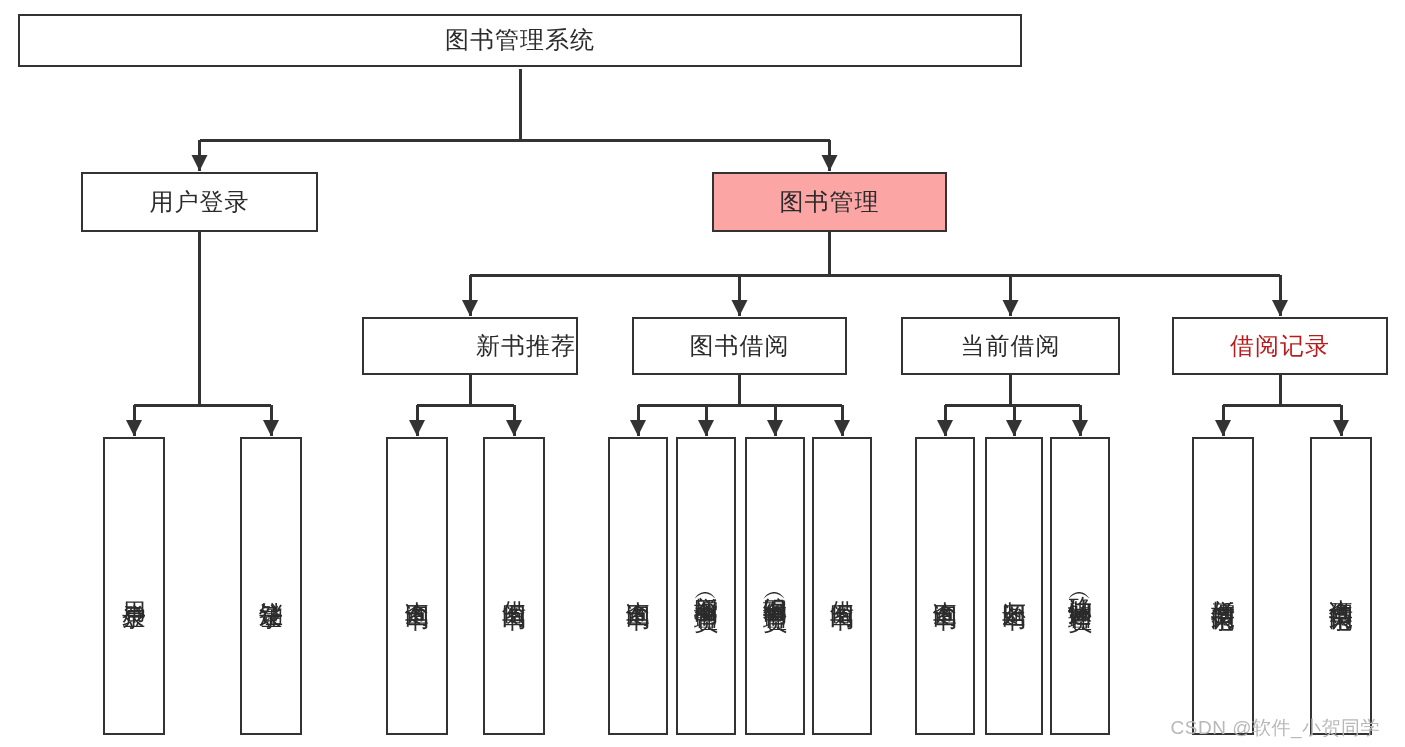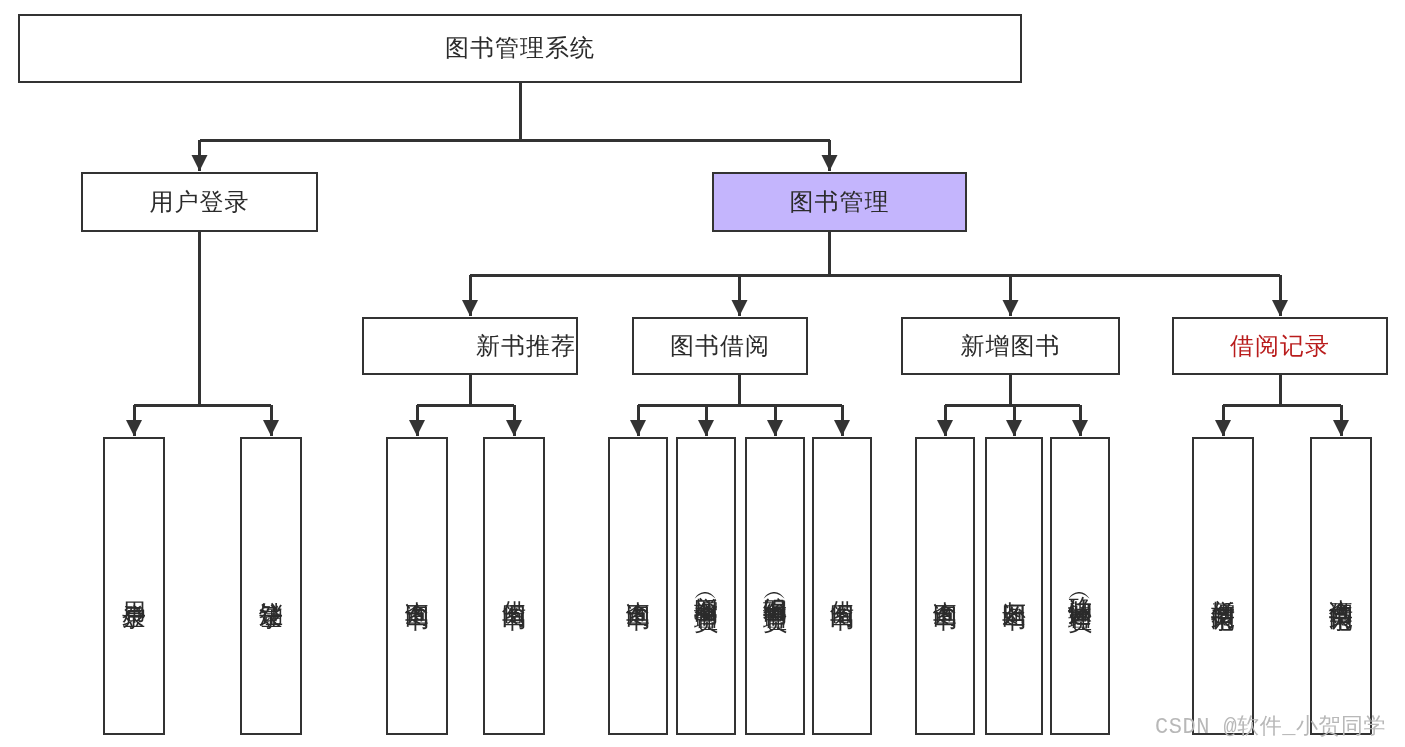--- a/index.html
+++ b/index.html
@@ -55,27 +55,26 @@
     text-orientation: upright;
     white-space: normal;
     text-align: center;
   }
   .nlabel {
     display: block;
     white-space: nowrap;
   }
   #watermark {
     position: absolute;
-    right: 19px;
+    right: 25px;
     bottom: 6px;
-    font-size: 22px;
+    font-size: 19px;
     color: #b8b8b8;
     letter-spacing: 0.5px;
     white-space: nowrap;
-    font-family: Liberation Mono, monospace;
   }
 </style>
 </head>
 <body>
 
 <div id="canvas">
   <svg id="wires" viewBox="0 0 1405 747" width="1405" height="747">
       <line x1="520" y1="69" x2="520" y2="140" stroke="#333333" stroke-width="3" shape-rendering="crispEdges"></line>
       <line x1="199.5" y1="140" x2="829.5" y2="140" stroke="#333333" stroke-width="3" shape-rendering="crispEdges"></line>
       <line x1="199.5" y1="140" x2="199.5" y2="171" stroke="#333333" stroke-width="3" shape-rendering="crispEdges"></line>
@@ -123,37 +122,37 @@
       <line x1="1080" y1="405" x2="1080" y2="436" stroke="#333333" stroke-width="3" shape-rendering="crispEdges"></line>
       <polygon points="1072,420 1088,420 1080,436" fill="#333333"></polygon>
       <line x1="1280" y1="375" x2="1280" y2="405" stroke="#333333" stroke-width="3" shape-rendering="crispEdges"></line>
       <line x1="1223" y1="405" x2="1341" y2="405" stroke="#333333" stroke-width="3" shape-rendering="crispEdges"></line>
       <line x1="1223" y1="405" x2="1223" y2="436" stroke="#333333" stroke-width="3" shape-rendering="crispEdges"></line>
       <polygon points="1215,420 1231,420 1223,436" fill="#333333"></polygon>
       <line x1="1341" y1="405" x2="1341" y2="436" stroke="#333333" stroke-width="3" shape-rendering="crispEdges"></line>
       <polygon points="1333,420 1349,420 1341,436" fill="#333333"></polygon>
     </svg>
   <div id="nodes-layer">
-      <div class="node horizontal" style="left: 18px; top: 14px; width: 1004px; height: 69px; border-color: rgb(51, 51, 51); background: rgb(255, 255, 255); color: rgb(43, 43, 43);">
+      <div class="node horizontal" style="left: 18px; top: 14px; width: 1004px; height: 53px; border-color: rgb(51, 51, 51); background: rgb(255, 255, 255); color: rgb(43, 43, 43);">
         <span class="nlabel">图书管理系统</span>
       </div>
       <div class="node horizontal" style="left: 81px; top: 172px; width: 237px; height: 60px; border-color: rgb(51, 51, 51); background: rgb(255, 255, 255); color: rgb(43, 43, 43);">
         <span class="nlabel">用户登录</span>
       </div>
-      <div class="node horizontal" style="left: 712px; top: 172px; width: 255px; height: 60px; border-color: rgb(51, 51, 51); background: #c4b5fd; color: rgb(43, 43, 43); text-align: center;">
+      <div class="node horizontal" style="left: 712px; top: 172px; width: 235px; height: 60px; border-color: rgb(51, 51, 51); background: #fca5a5; color: rgb(43, 43, 43); text-align: center;">
         <span class="nlabel">图书管理</span>
       </div>
       <div class="node horizontal" style="left: 362px; top: 317px; width: 216px; height: 58px; border-color: rgb(51, 51, 51); background: rgb(255, 255, 255); color: rgb(43, 43, 43); justify-content: flex-end;">
         <span class="nlabel">新书推荐</span>
       </div>
-      <div class="node horizontal" style="left: 632px; top: 317px; width: 176px; height: 58px; border-color: rgb(51, 51, 51); background: rgb(255, 255, 255); color: rgb(43, 43, 43);">
+      <div class="node horizontal" style="left: 632px; top: 317px; width: 215px; height: 58px; border-color: rgb(51, 51, 51); background: rgb(255, 255, 255); color: rgb(43, 43, 43);">
         <span class="nlabel">图书借阅</span>
       </div>
       <div class="node horizontal" style="left: 901px; top: 317px; width: 219px; height: 58px; border-color: rgb(51, 51, 51); background: rgb(255, 255, 255); color: rgb(43, 43, 43);">
-        <span class="nlabel">新增图书</span>
+        <span class="nlabel">当前借阅</span>
       </div>
       <div class="node horizontal" style="left: 1172px; top: 317px; width: 216px; height: 58px; border-color: rgb(51, 51, 51); background: rgb(255, 255, 255); color: #b91c1c;">
         <span class="nlabel">借阅记录</span>
       </div>
       <div class="node vertical" style="left: 103px; top: 437px; width: 62px; height: 298px; border-color: rgb(51, 51, 51); background: rgb(255, 255, 255); color: rgb(43, 43, 43);">
         <span class="nlabel">用户登录</span>
       </div>
       <div class="node vertical" style="left: 240px; top: 437px; width: 62px; height: 298px; border-color: rgb(51, 51, 51); background: rgb(255, 255, 255); color: rgb(43, 43, 43);">
         <span class="nlabel">注销登录</span>
       </div>

